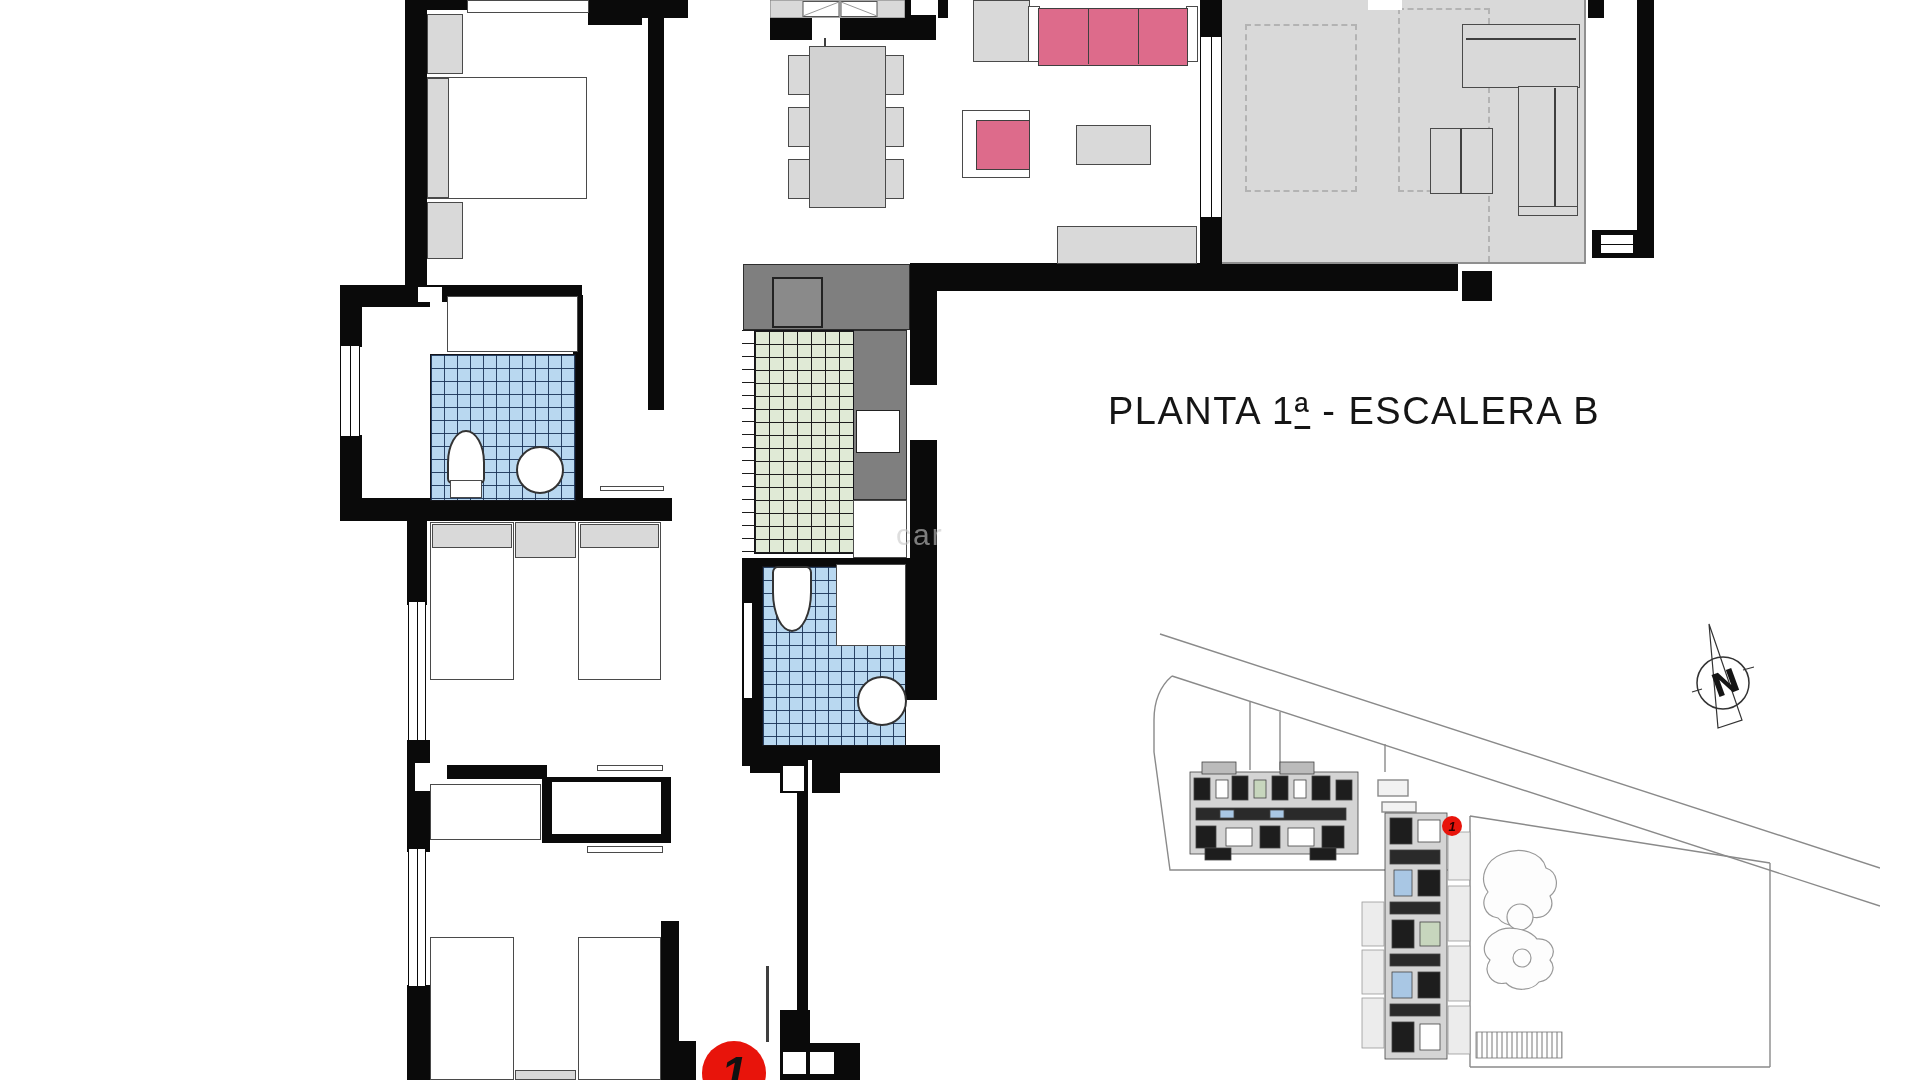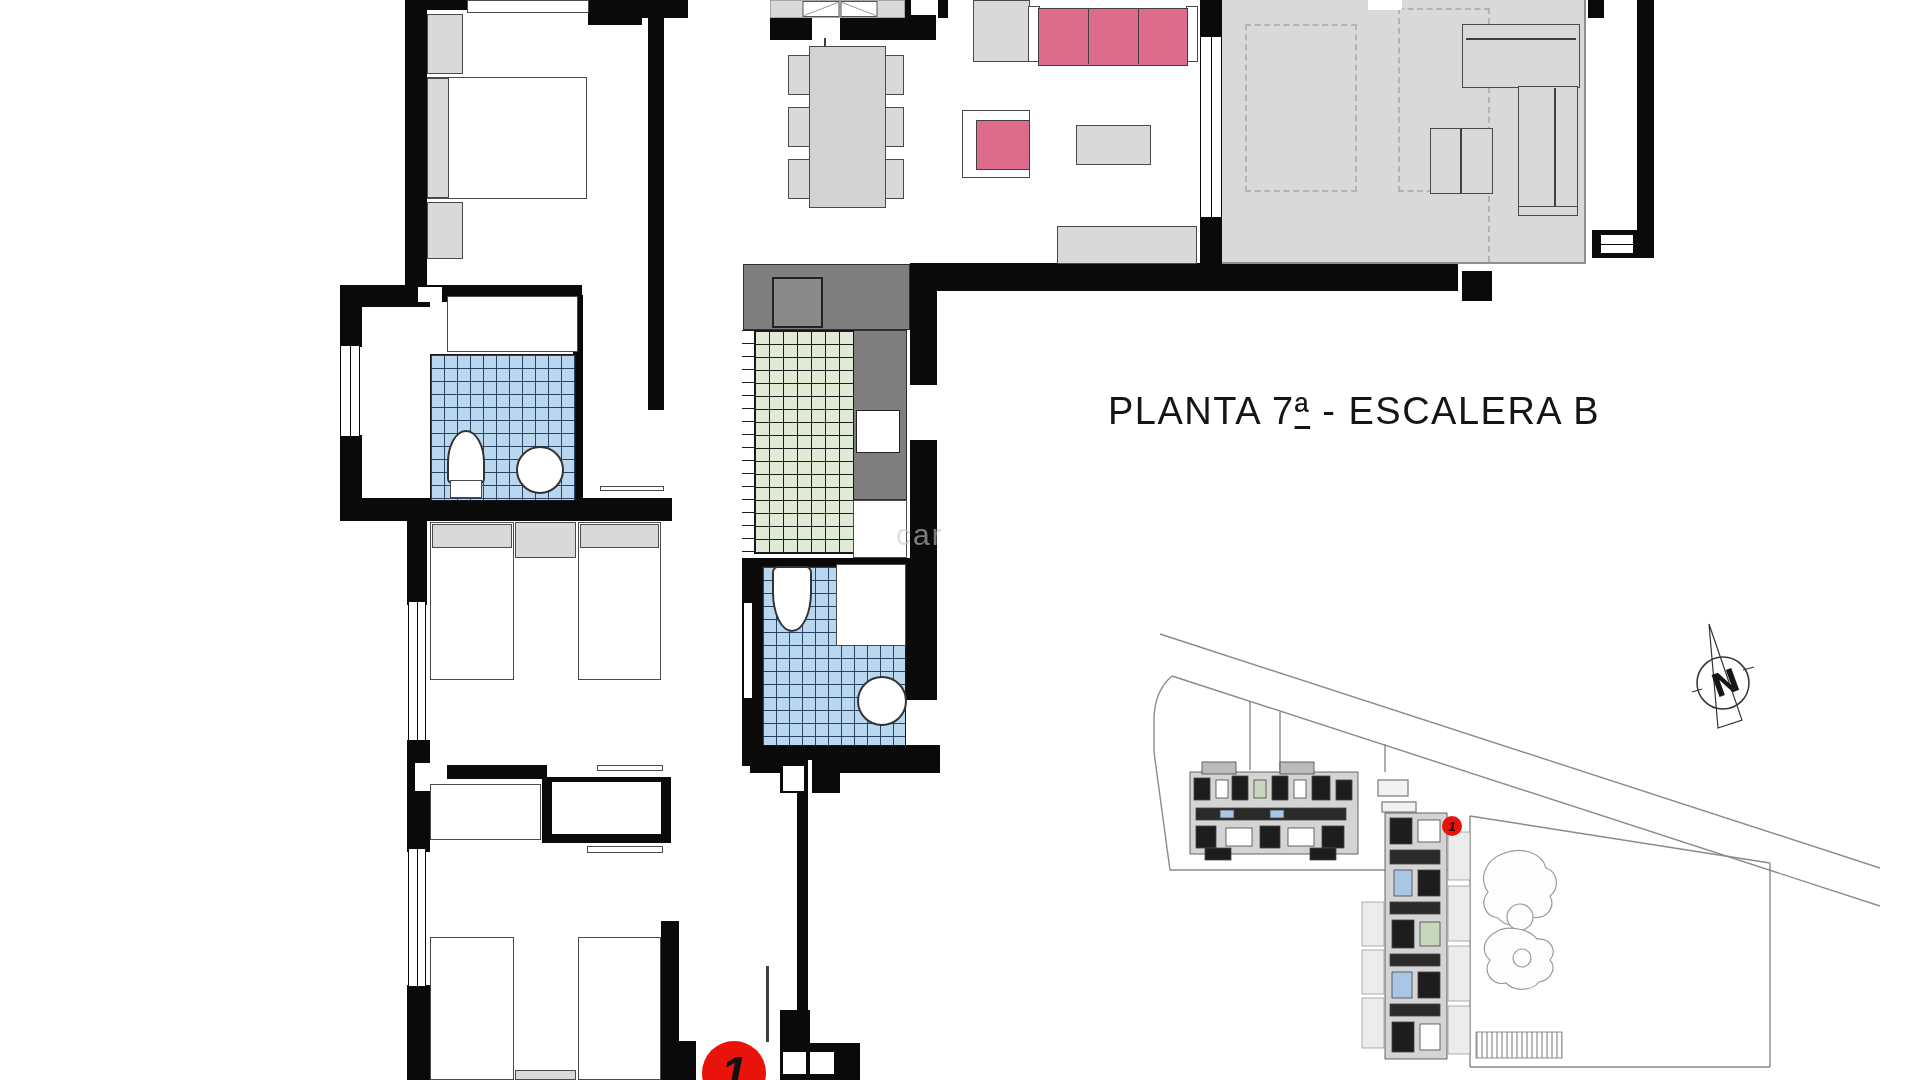--- a/index.html
+++ b/index.html
@@ -169,21 +169,21 @@
   <div class="fw" style="left:587px;top:846px;width:76px;height:7px"></div>
   <div class="fw" style="left:430px;top:937px;width:84px;height:143px"></div>
   <div class="fw" style="left:578px;top:937px;width:83px;height:143px"></div>
   <div class="fg" style="left:515px;top:1070px;width:61px;height:10px"></div>
 
   <div class="badge" style="left:702px;top:1041px;width:64px;height:64px;font-size:46px">
     <span>1</span>
   </div>
 
   <div class="title">
-    <span>PLANTA 7</span><span class="ord">ª</span><span> - ESCALERA B</span>
+    <span>PLANTA 1</span><span class="ord">ª</span><span> - ESCALERA B</span>
   </div>
 
   <div class="wm">car</div>
 
   <svg style="position:absolute;left:1130px;top:620px" width="750" height="460" viewBox="0 0 750 460">
     <defs>
       <pattern id="hatch" width="5" height="8" patternUnits="userSpaceOnUse">
         <path d="M2,0 V8" stroke="#777" stroke-width="1"></path>
       </pattern>
     </defs>

